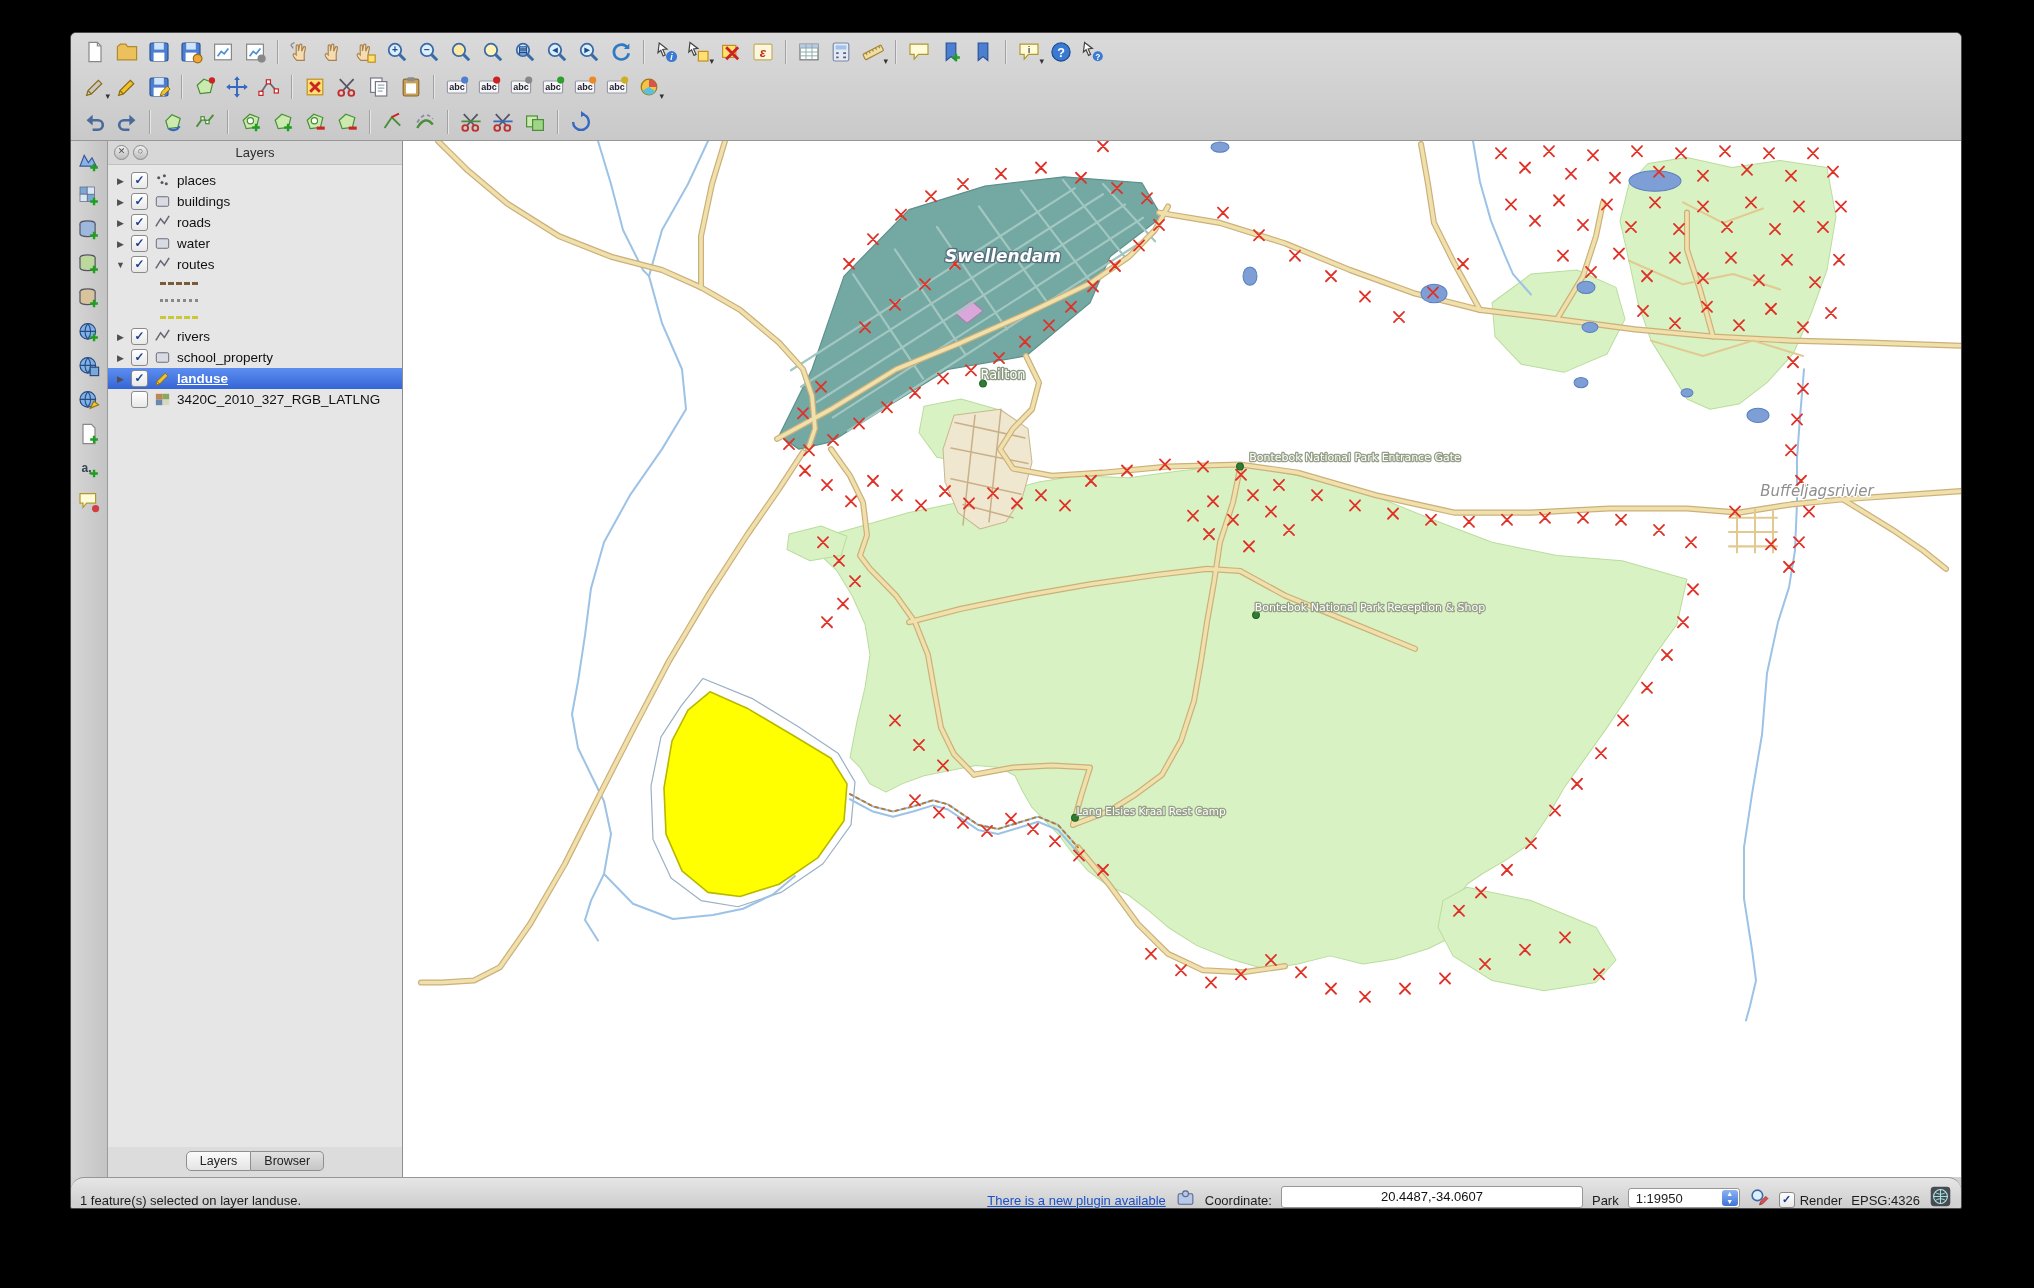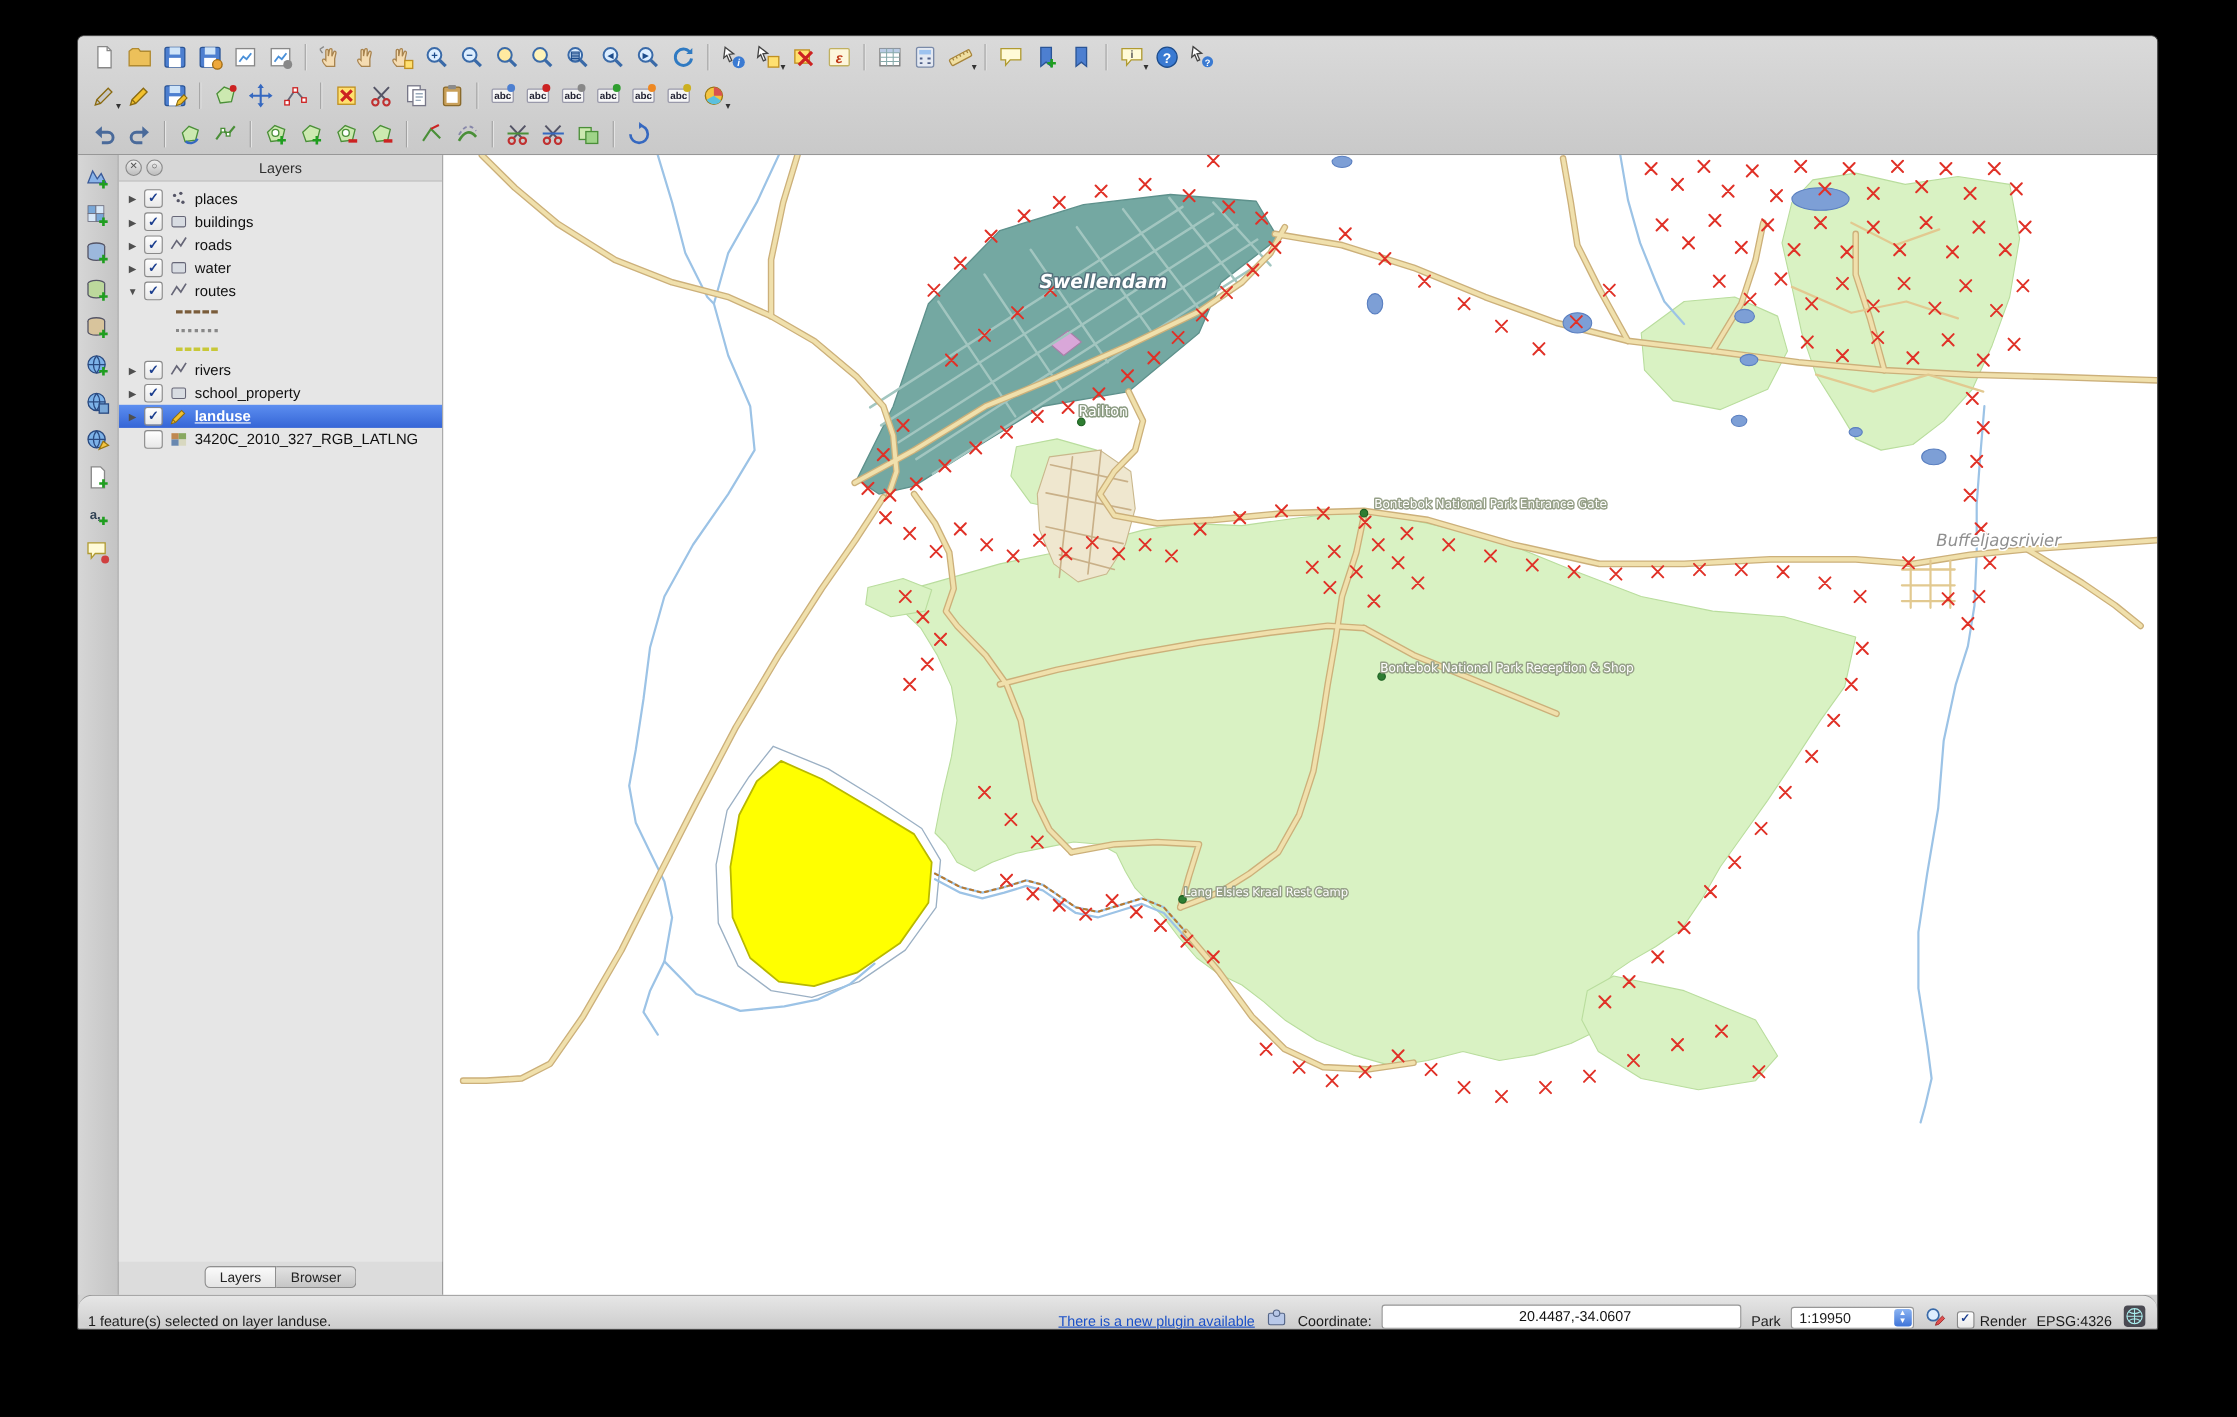--- a/index.html
+++ b/index.html
@@ -61,21 +61,21 @@
   .map{flex:1;position:relative;background:#ffffff;cursor:crosshair;min-width:0;}
   .map svg{position:absolute;inset:0;width:100%;height:100%;display:block;}
   
   .statusbar{flex:0 0 30px;display:flex;align-items:flex-end;gap:9px;padding:0 9px;font-size:13px;color:#1d1d1d;
              background:linear-gradient(#e6e6e6,#cdcdcd);border-top:1px solid #979797;border-radius:13px;}
   .spacer{flex:1;}
   .sb-link{color:#1a50c8;text-decoration:underline;cursor:pointer;white-space:nowrap;}
   .sb-icon{width:21px;height:21px;display:inline-block;}
   .sb-icon svg.ig{width:21px;height:21px;display:block;}
   .coordbox{width:300px;height:20px;background:#fff;border:1px solid #979797;border-radius:3px;
-            text-align:center;line-height:20px;font-size:13px;color:#111;padding-left:25px;}
+            text-align:center;line-height:20px;font-size:13px;color:#111;}
   .scalebox{width:112px;height:20px;background:#fff;border:1px solid #979797;border-radius:3px;position:relative;
             line-height:20px;font-size:13px;padding-left:7px;box-sizing:border-box;}
   .scale-dd{position:absolute;right:1px;top:1px;width:16px;height:16px;border-radius:3px;
             background:linear-gradient(#8cb4f2,#3e74d8);color:#fff;font-size:7px;line-height:8px;
             display:flex;flex-direction:column;align-items:center;justify-content:center;}
   .rcb{display:flex;align-items:center;gap:5px;}
   .rcb .cbx{width:14px;height:14px;flex:0 0 14px;line-height:13px;font-size:11px;}
   .crsbtn{width:23px;height:23px;display:inline-block;}
   .crsbtn svg.ig{width:23px;height:23px;display:block;}
 </style>

